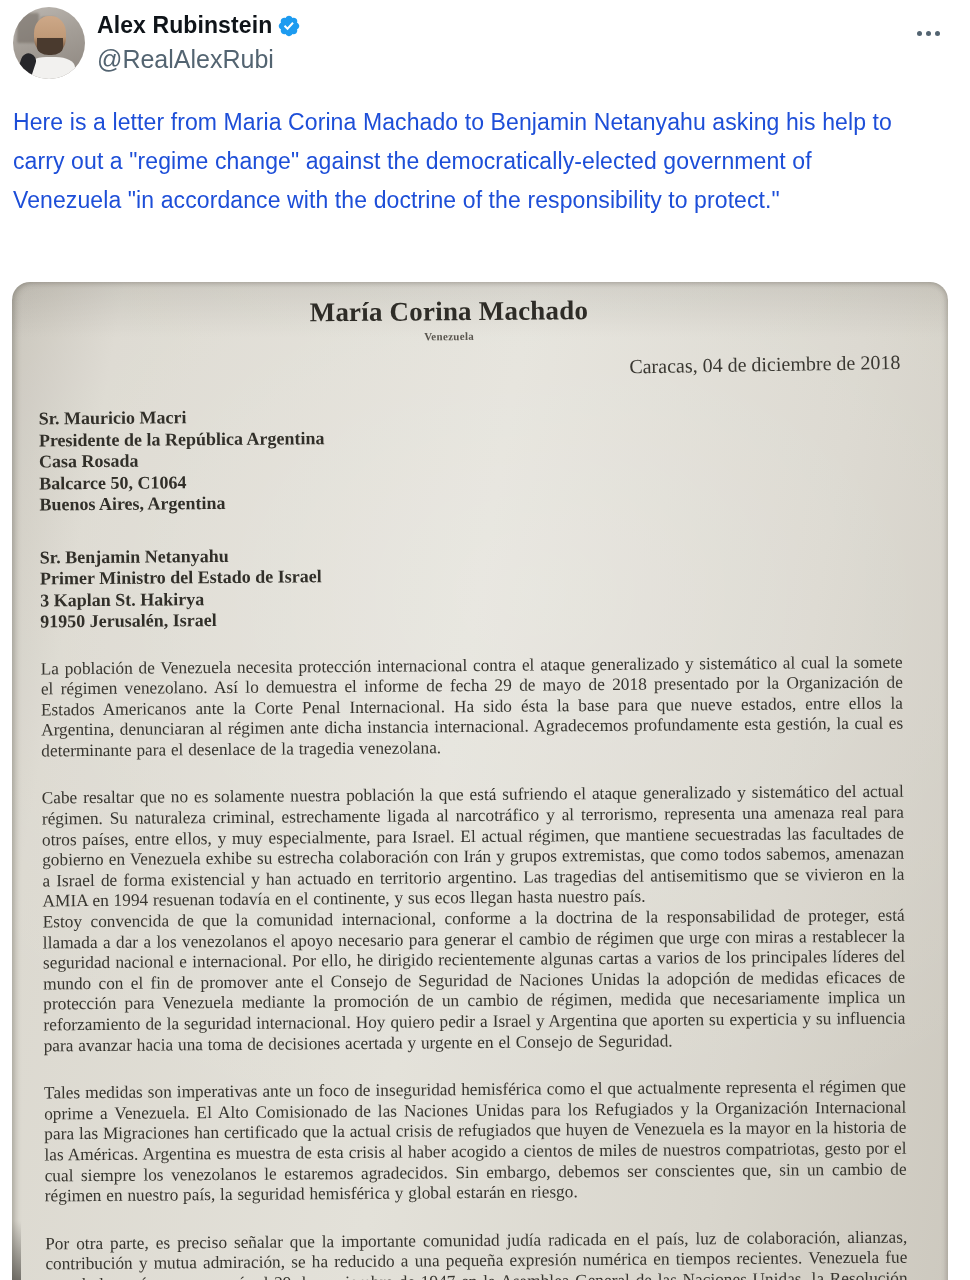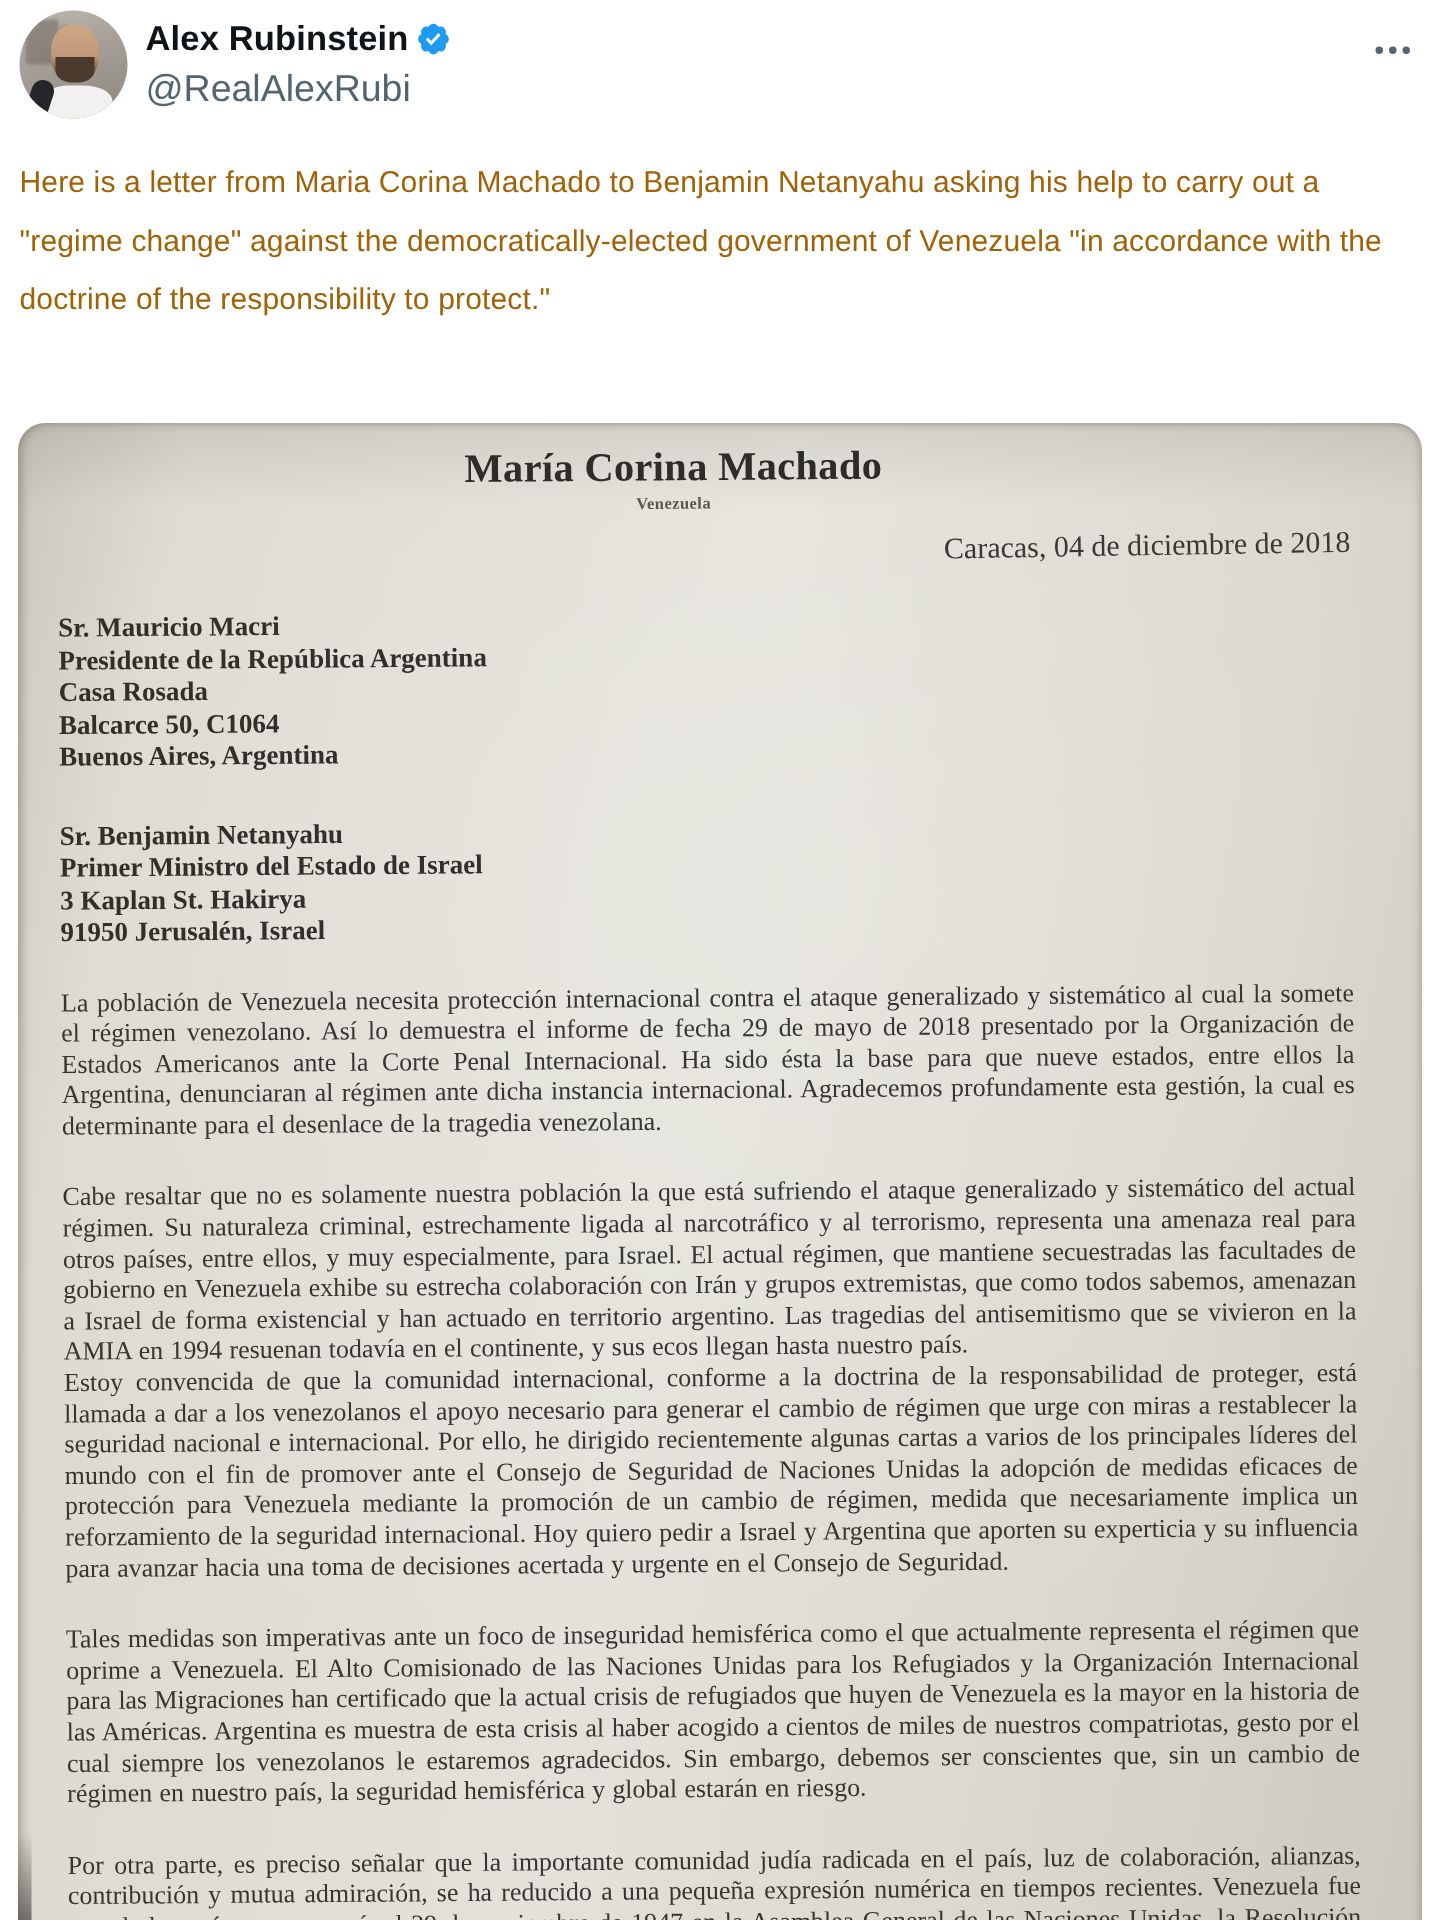--- a/index.html
+++ b/index.html
@@ -30,21 +30,21 @@
   .display-name { font-size:23px; font-weight:bold; color:#0f1419; letter-spacing:.1px; }
   .verified { width:24px; height:24px; display:inline-block; }
   .handle { margin-top:6px; font-size:25px; color:#536471; }
 
   .more-btn { position:absolute; top:18px; right:20px; display:flex; gap:4px; padding:6px; cursor:pointer; }
   .more-btn i { width:5px; height:5px; border-radius:50%; background:#536471; }
 
   
   .tweet-text {
     position:absolute; top:103px; left:13px; width:912px;
-    font-size:20px; line-height:39px; color:#a16207; letter-spacing:.1px;
+    font-size:23px; line-height:39px; color:#1d4ed8; letter-spacing:.1px;
   }
 
   
   .letter-image {
     position:absolute; top:282px; left:12px; width:936px; height:1109px;
     border-radius:18px 18px 0 0; overflow:hidden; cursor:pointer;
     background:
       radial-gradient(120% 85% at 55% 28%, rgba(255,255,255,.22), rgba(255,255,255,0) 62%),
       linear-gradient(180deg, rgba(105,100,90,.16) 0%, rgba(105,100,90,0) 5%),
       linear-gradient(100deg,#c9c5bc 0%,#dcd9d0 10%,#e3e1d9 46%,#d9d6cd 76%,#ccc8be 100%);

